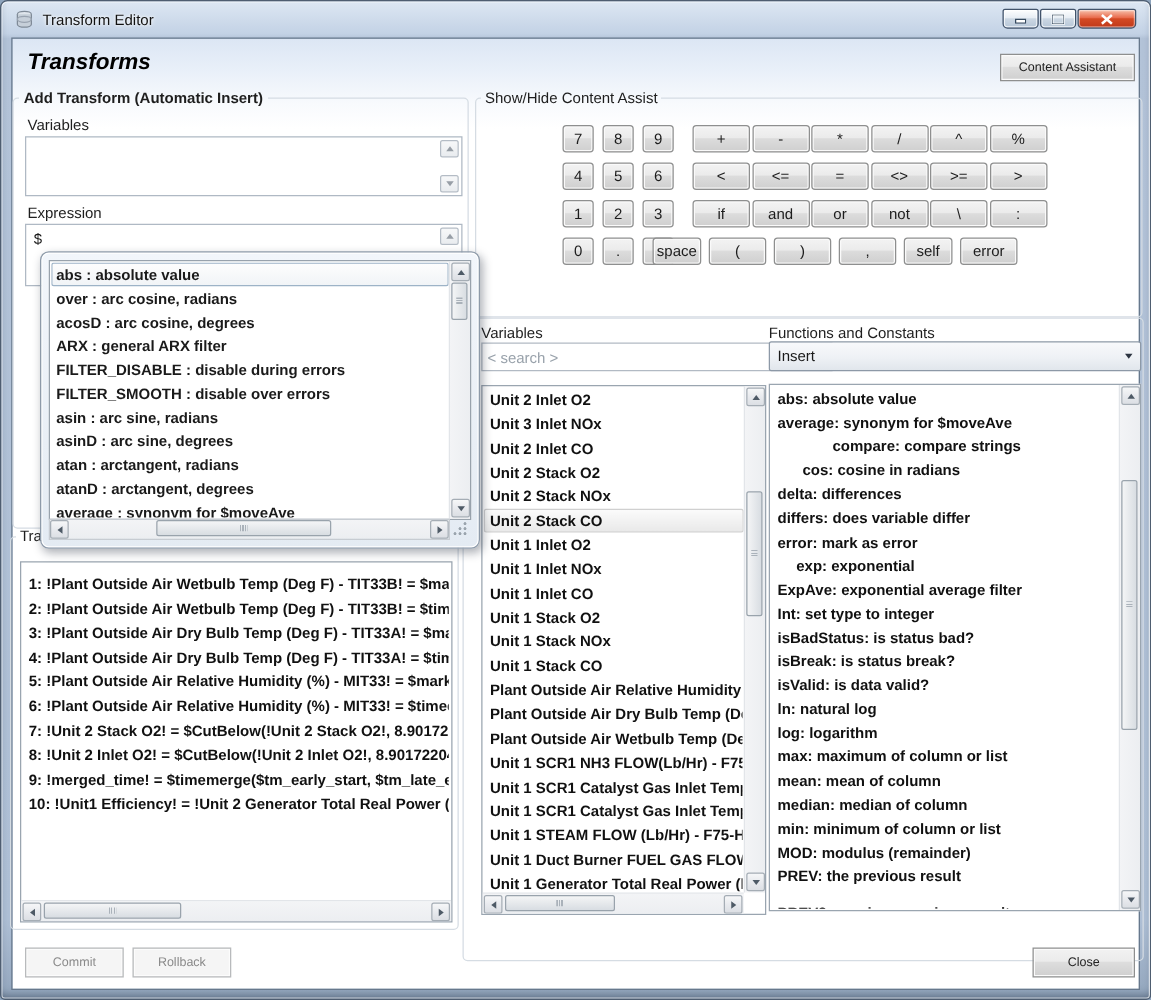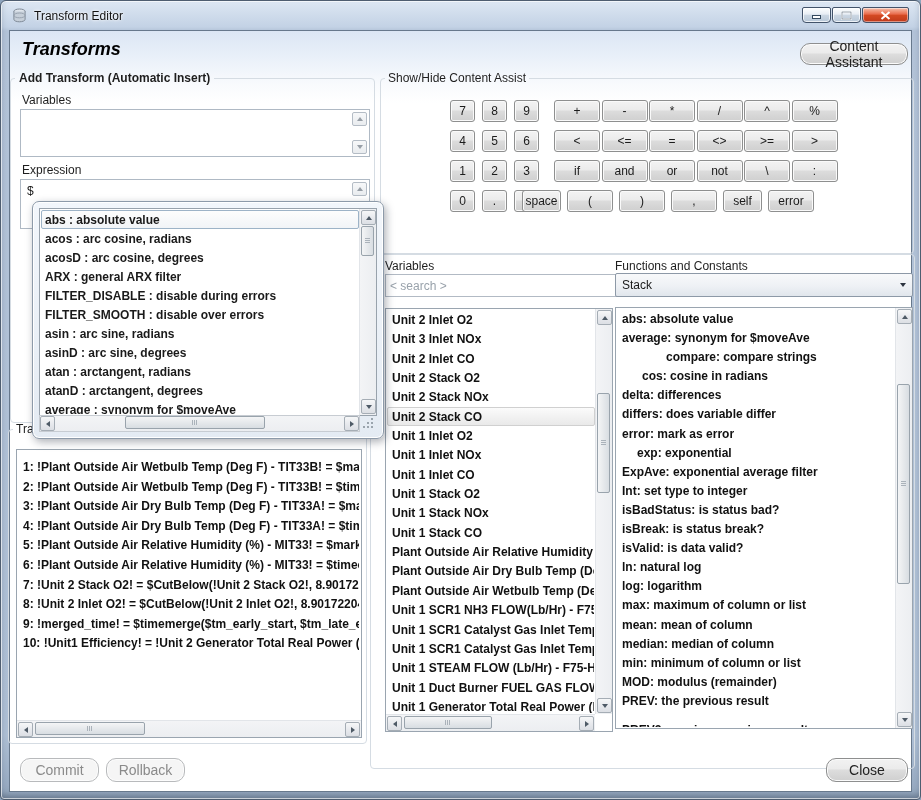--- a/index.html
+++ b/index.html
@@ -24,21 +24,21 @@
     box-shadow:inset 0 0 0 1px rgba(255,255,255,.45); }
 
   
   .content { position:absolute; left:8px; right:8px; top:29px; height:762px;
     border:1px solid #67788c; background:
       linear-gradient(180deg,#dce6f4 0,#e9f0f9 26px,#f8fafd 52px,#ffffff 72px,#ffffff 100%); }
 
   .page-title { position:absolute; left:12px; top:8px; font-size:18px; font-weight:bold; font-style:italic; color:#000; }
 
   
-  .btn { border:1px solid #8e8f8f; border-radius:10px; font-size:14px; color:#222; text-align:center;
+  .btn { border:1px solid #8e8f8f; border-radius:0; font-size:10px; color:#222; text-align:center;
     background:linear-gradient(180deg,#f2f2f2 0,#ebebeb 45%,#dddddd 50%,#cfcfcf 100%);
     box-shadow:inset 0 0 0 1px #fbfbfb; display:flex; align-items:center; justify-content:center; }
   .btn.disabled { background:#f5f5f5; border-color:#b8babc; color:#8a8a8a; box-shadow:inset 0 0 0 1px #fcfcfc; }
   fieldset.grp { position:absolute; border:1px solid #d5dce3; border-radius:4px; min-width:0; }
   fieldset.grp legend { margin-left:4px; padding:0 3px; font-size:12px; color:#1e1e1e; }
   fieldset.grp legend.bold { font-weight:bold; padding:0 4px; }
   .lbl { position:absolute; font-size:12px; color:#1e1e1e; }
   .box { position:absolute; background:#fff; border:1px solid #afb9c4; }
 
   
@@ -223,21 +223,21 @@
         <button class="kbtn">error</button>
       </div>
 
     <div style="position:absolute; left:360px; top:223px; width:545px; height:515px; border:1px solid #d5dce3; border-radius:4px;"></div>
 
     <span class="lbl" style="left:375px; top:228px;">Variables</span>
     <input class="search-input" style="left: 375px; top: 243px; width: 281px; height: 23px;" type="text" placeholder="&lt; search &gt;">
 
     <span class="lbl" style="left:605px; top:228px;">Functions and Constants</span>
     <div class="combo" style="left:605px; top:242px; width:298px; height:24px;">
-      <span>Stack</span>
+      <span>Insert</span>
       <span class="arrow tri-down" style="border-top-color:#2c3440;"></span>
     </div>
 
     <div class="list" style="left:375px; top:277px; width:228px; height:424px;">
       <div class="rows" style="bottom:18px;">
 
       <div class="row" style="height:19.35px; line-height:18.4px;">Unit 2 Inlet O2</div>
           <div class="row" style="height:19.35px; line-height:18.4px;">Unit 3 Inlet NOx</div>
           <div class="row" style="height:19.35px; line-height:18.4px;">Unit 2 Inlet CO</div>
           <div class="row" style="height:19.35px; line-height:18.4px;">Unit 2 Stack O2</div>
@@ -347,21 +347,21 @@
 
     <button class="btn disabled" style="position:absolute; left:10px; top:727px; width:79px; height:24px;">Commit</button>
     <button class="btn disabled" style="position:absolute; left:96px; top:727px; width:79px; height:24px;">Rollback</button>
     <button class="btn" style="position:absolute; left:816px; top:727px; width:82px; height:24px;">Close</button>
 
     <div class="popup">
       <div class="popup-list">
         <div class="rows">
 
         <div class="row selected">abs : absolute value</div>
-            <div class="row">acos : arc cosine, radians</div>
+            <div class="row">over : arc cosine, radians</div>
             <div class="row">acosD : arc cosine, degrees</div>
             <div class="row">ARX : general ARX filter</div>
             <div class="row">FILTER_DISABLE : disable during errors</div>
             <div class="row">FILTER_SMOOTH : disable over errors</div>
             <div class="row">asin : arc sine, radians</div>
             <div class="row">asinD : arc sine, degrees</div>
             <div class="row">atan : arctangent, radians</div>
             <div class="row">atanD : arctangent, degrees</div>
             <div class="row">average : synonym for $moveAve</div>
           </div>

